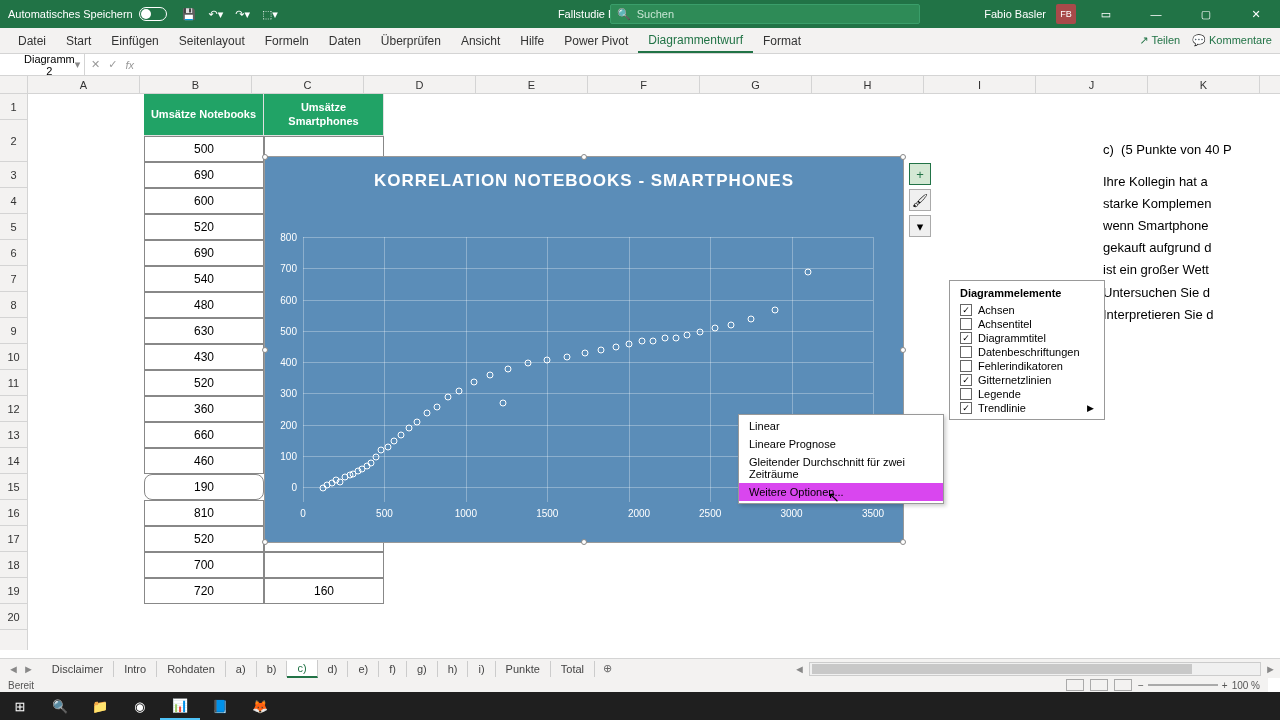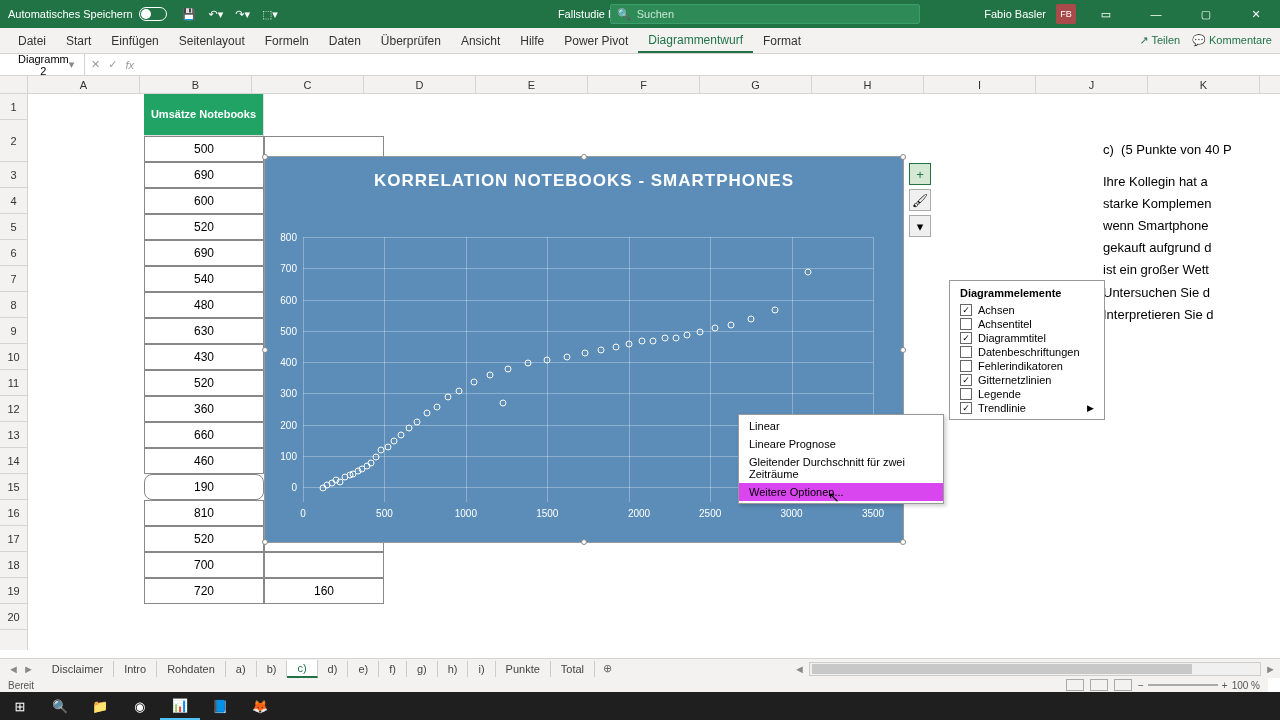--- a/index.html
+++ b/index.html
@@ -19,21 +19,21 @@
 .win-btn:last-child { background: none; }
 
 
 .ribbon-tabs { height: 26px; background: #f3f2f1; border-bottom: 1px solid #d4d4d4; display: flex; align-items: center; padding: 0 8px; font-size: 12px; }
 .tab { padding: 4px 10px; color: #333; cursor: pointer; }
 .tab.active { color: #217346; border-bottom: 2px solid #217346; }
 .ribbon-right { margin-left: auto; display: flex; gap: 12px; color: #217346; font-size: 11px; }
 
 
 .formula-bar { height: 22px; border-bottom: 1px solid #d4d4d4; display: flex; align-items: center; font-size: 11px; }
-.name-box { width: 85px; border-right: 1px solid #d4d4d4; padding: 0 18px; display: flex; align-items: center; height: 100%; text-align: center; }
+.name-box { width: 85px; border-right: 1px solid #d4d4d4; padding: 0 24px; display: flex; align-items: center; height: 100%; text-align: center; }
 .fx-controls { display: flex; align-items: center; padding: 0 6px; gap: 8px; color: #999; }
 .fx-label { font-style: italic; }
 
 
 .grid-area { position: relative; height: 574px; }
 .col-headers { display: flex; height: 18px; background: #f3f2f1; border-bottom: 1px solid #d4d4d4; font-size: 11px; }
 .corner { width: 28px; border-right: 1px solid #d4d4d4; background: #f3f2f1; }
 .col-h { width: 112px; text-align: center; border-right: 1px solid #d4d4d4; line-height: 18px; color: #333; }
 .grid-body { display: flex; height: 556px; position: relative; }
 .row-headers { width: 28px; background: #f3f2f1; border-right: 1px solid #d4d4d4; }
@@ -195,20 +195,21 @@
         <div class="row-h" style="height: 26px; line-height: 26px;">15</div>
         <div class="row-h" style="height: 26px; line-height: 26px;">16</div>
         <div class="row-h" style="height: 26px; line-height: 26px;">17</div>
         <div class="row-h" style="height: 26px; line-height: 26px;">18</div>
         <div class="row-h" style="height: 26px; line-height: 26px;">19</div>
         <div class="row-h" style="height: 26px; line-height: 26px;">20</div>
       </div>
     <div class="cells" id="cells-area">
 
       <div style="position:absolute;left:116px;top:0;width:120px;height:42px" class="cell header-cell">Umsätze Notebooks</div>
+      <div style="position:absolute;left:236px;top:0;width:120px;height:42px" class="cell header-cell">Umsätze Smartphones</div>
 
       <div class="data-col b" id="col-b" style="top:42px">
           <div class="cell data-cell" style="height: 26px; width: 120px;">500</div>
           <div class="cell data-cell" style="height: 26px; width: 120px;">690</div>
           <div class="cell data-cell" style="height: 26px; width: 120px;">600</div>
           <div class="cell data-cell" style="height: 26px; width: 120px;">520</div>
           <div class="cell data-cell" style="height: 26px; width: 120px;">690</div>
           <div class="cell data-cell" style="height: 26px; width: 120px;">540</div>
           <div class="cell data-cell" style="height: 26px; width: 120px;">480</div>
           <div class="cell data-cell" style="height: 26px; width: 120px;">630</div>

